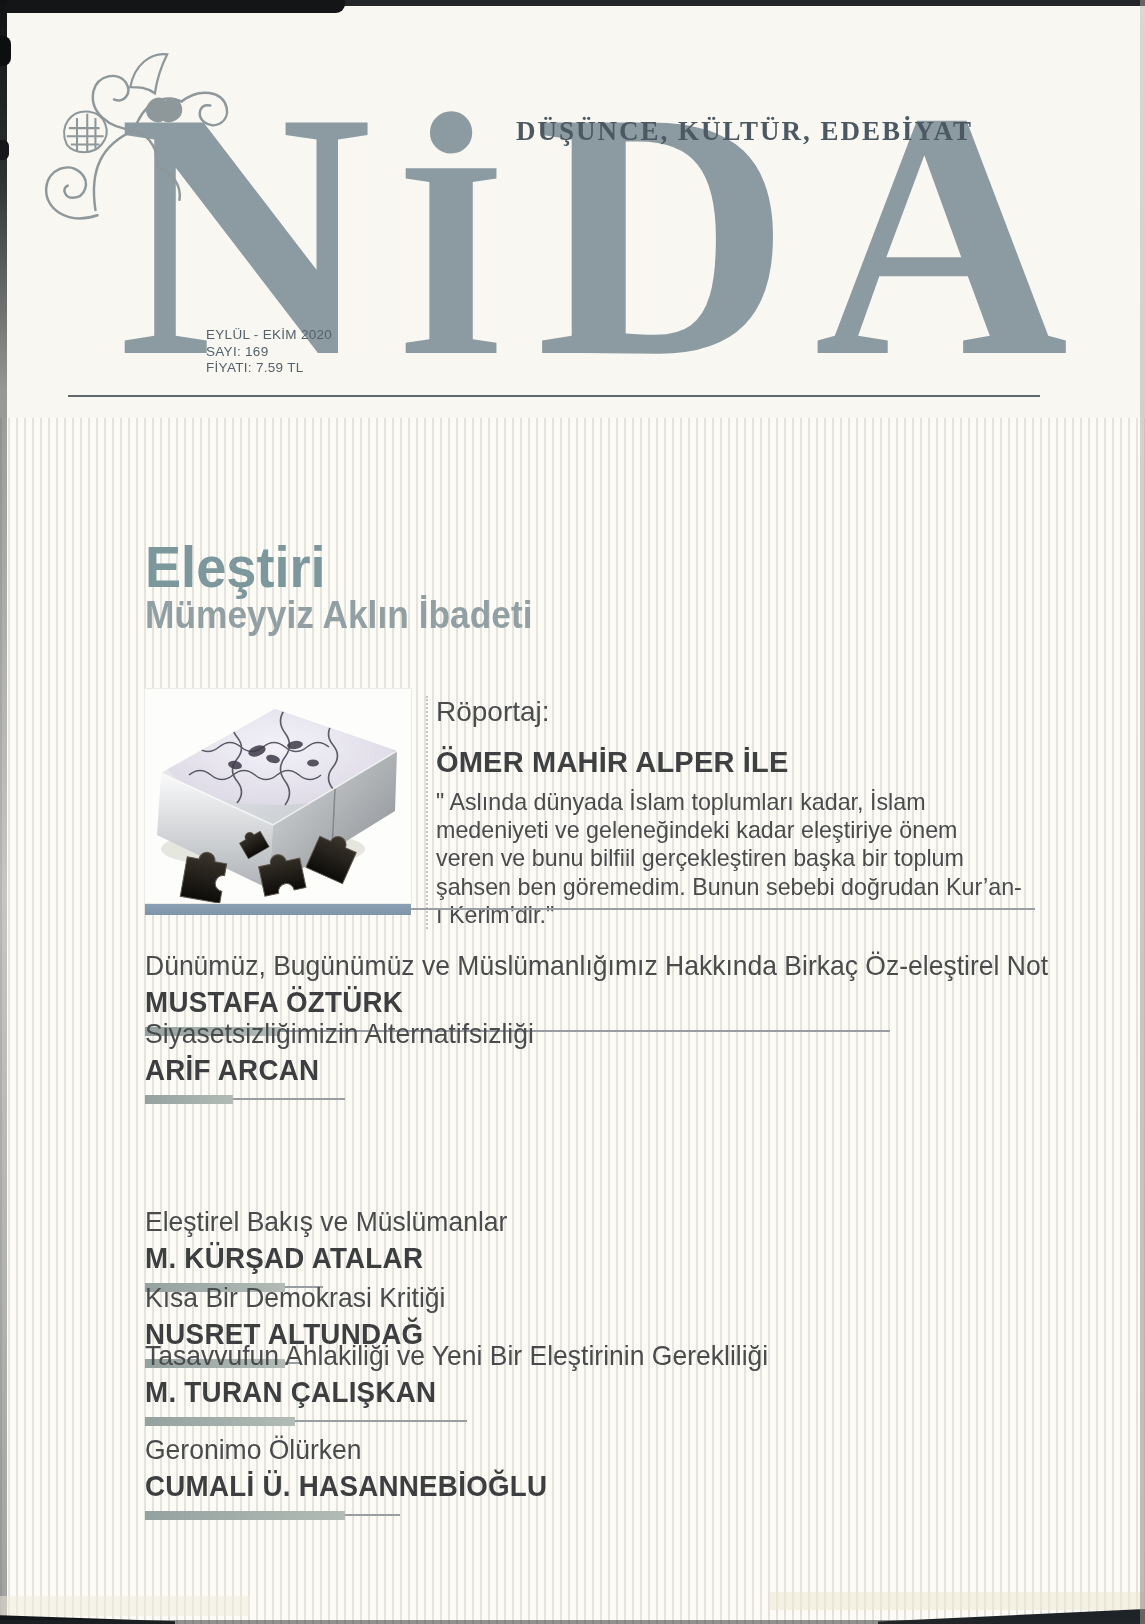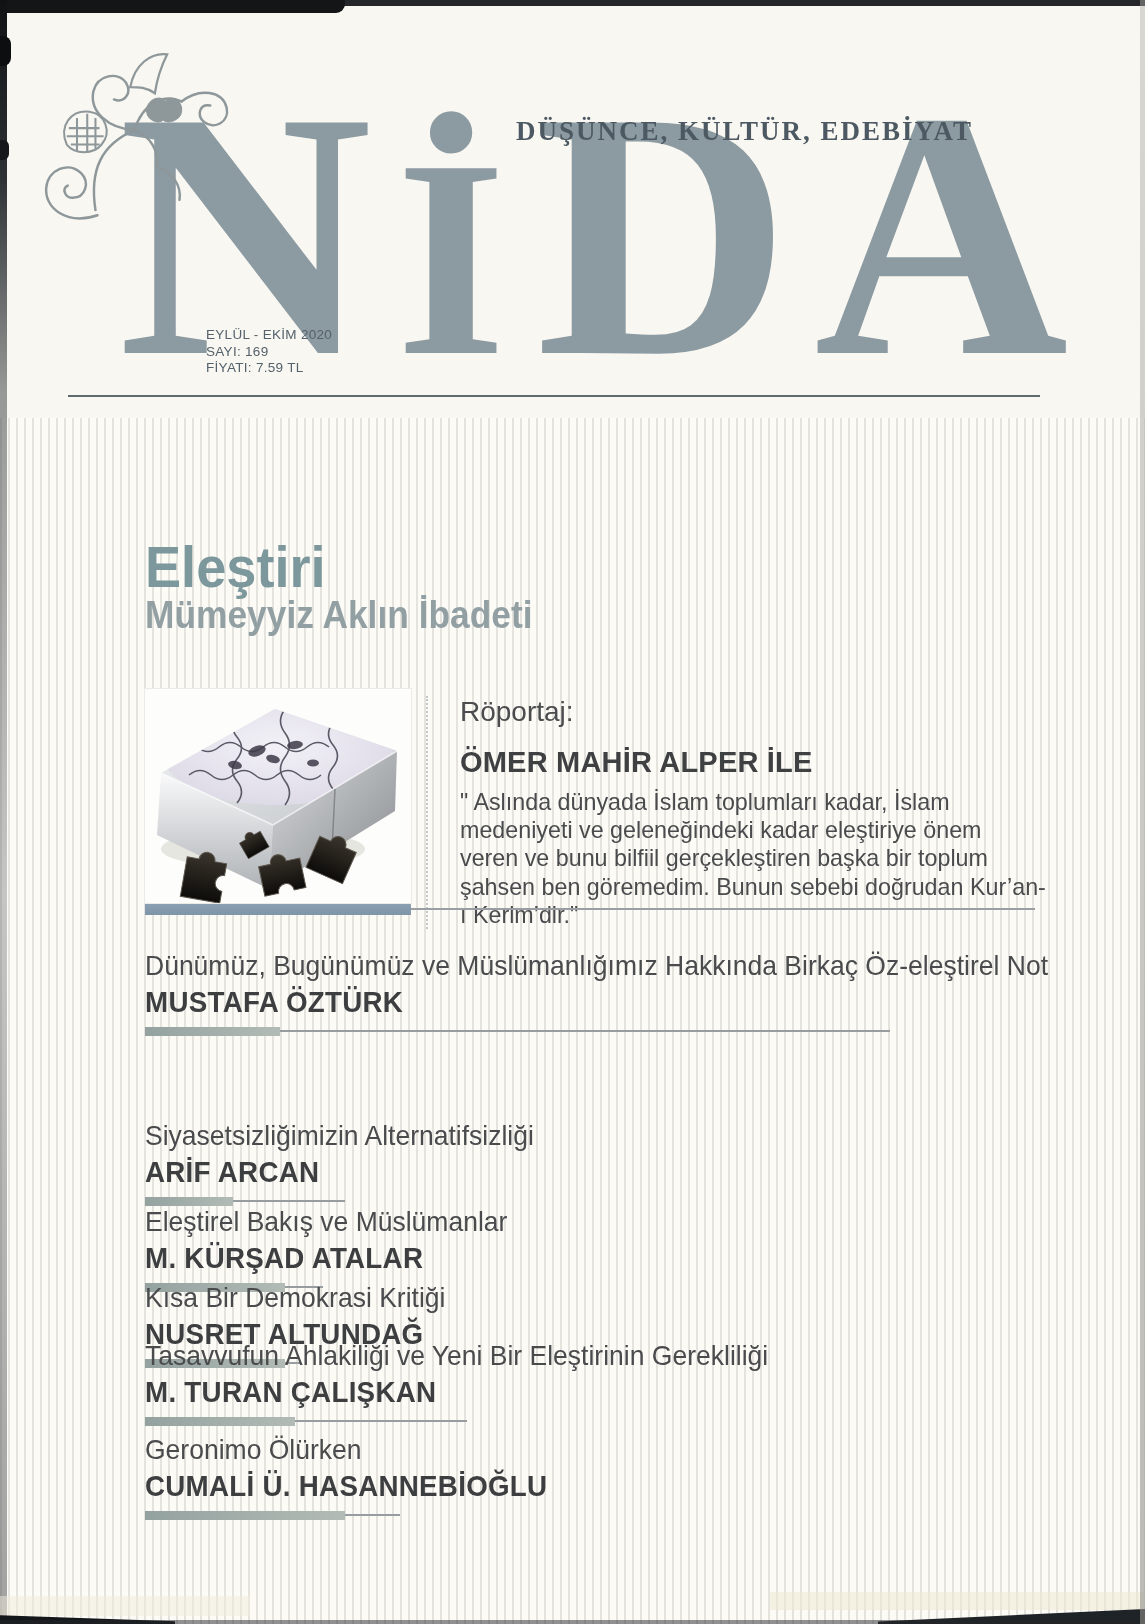--- a/index.html
+++ b/index.html
@@ -48,21 +48,21 @@
     position:absolute;left:145px;top:594px;z-index:2;
     font-size:38px;font-weight:bold;color:#92a0a4;
     transform:scaleX(.93);transform-origin:0 50%;white-space:nowrap;
   }
   #photo{
     position:absolute;left:145px;top:689px;width:266px;height:214px;z-index:2;
     box-shadow:0 0 0 1px #eceae5;
   }
   #interview{
     position:absolute;left:426px;top:696px;width:620px;z-index:2;
-    border-left:2px dotted #c2c8cb;padding-left:32px;
+    border-left:2px dotted #c2c8cb;padding-left:8px;
   }
   #interview-label{font-size:28px;line-height:32px;color:#4b4c4e;}
   #interview-person{font-size:29px;line-height:36px;font-weight:bold;color:#3e4042;letter-spacing:.2px;margin-top:16px;}
   #interview-quote{
     margin-top:8px;width:604px;font-size:24px;line-height:28.2px;color:#4a4b4d;
     transform:scaleX(.97);transform-origin:0 0;
   }
   #photo-bar{
     position:absolute;left:145px;top:904px;width:266px;height:11px;z-index:2;
     background:linear-gradient(180deg,#8ba0b2,#7e94a8);
@@ -82,21 +82,21 @@
   }
   .a-bar{
     margin-top:7px;height:9px;position:relative;
     background:linear-gradient(90deg,#94a29f,#b2bbb6);
   }
   .a-bar::after{
     content:"";position:absolute;left:100%;top:3px;height:2px;width:var(--ext);
     background:#989da0;
   }
   .art1{top:948px}.art1 .a-bar{width:135px;--ext:610px;}
-  .art2{top:1118px}.art2 .a-bar{width:88px;--ext:112px;}
+  .art2{top:1016px}.art2 .a-bar{width:88px;--ext:112px;}
   .art3{top:1204px}.art3 .a-bar{width:140px;--ext:38px;}
   .art4{top:1280px}.art4 .a-bar{width:140px;--ext:16px;}
   .art5{top:1338px}.art5 .a-bar{width:150px;--ext:172px;}
   .art6{top:1432px}.art6 .a-bar{width:200px;--ext:55px;}
   
   .edge{position:absolute;z-index:5;}
   #edge-top{left:0;top:0;width:1145px;height:6px;background:#24262a;}
   #edge-top-left{left:0;top:0;width:345px;height:13px;background:#131517;border-bottom-right-radius:9px;}
   #edge-left{left:0;top:0;width:7px;height:1624px;
     background:linear-gradient(180deg,#101214 0%,#2e3234 11%,rgba(70,74,76,.55) 24%,rgba(95,99,101,.35) 55%,rgba(70,74,76,.5) 100%);}

